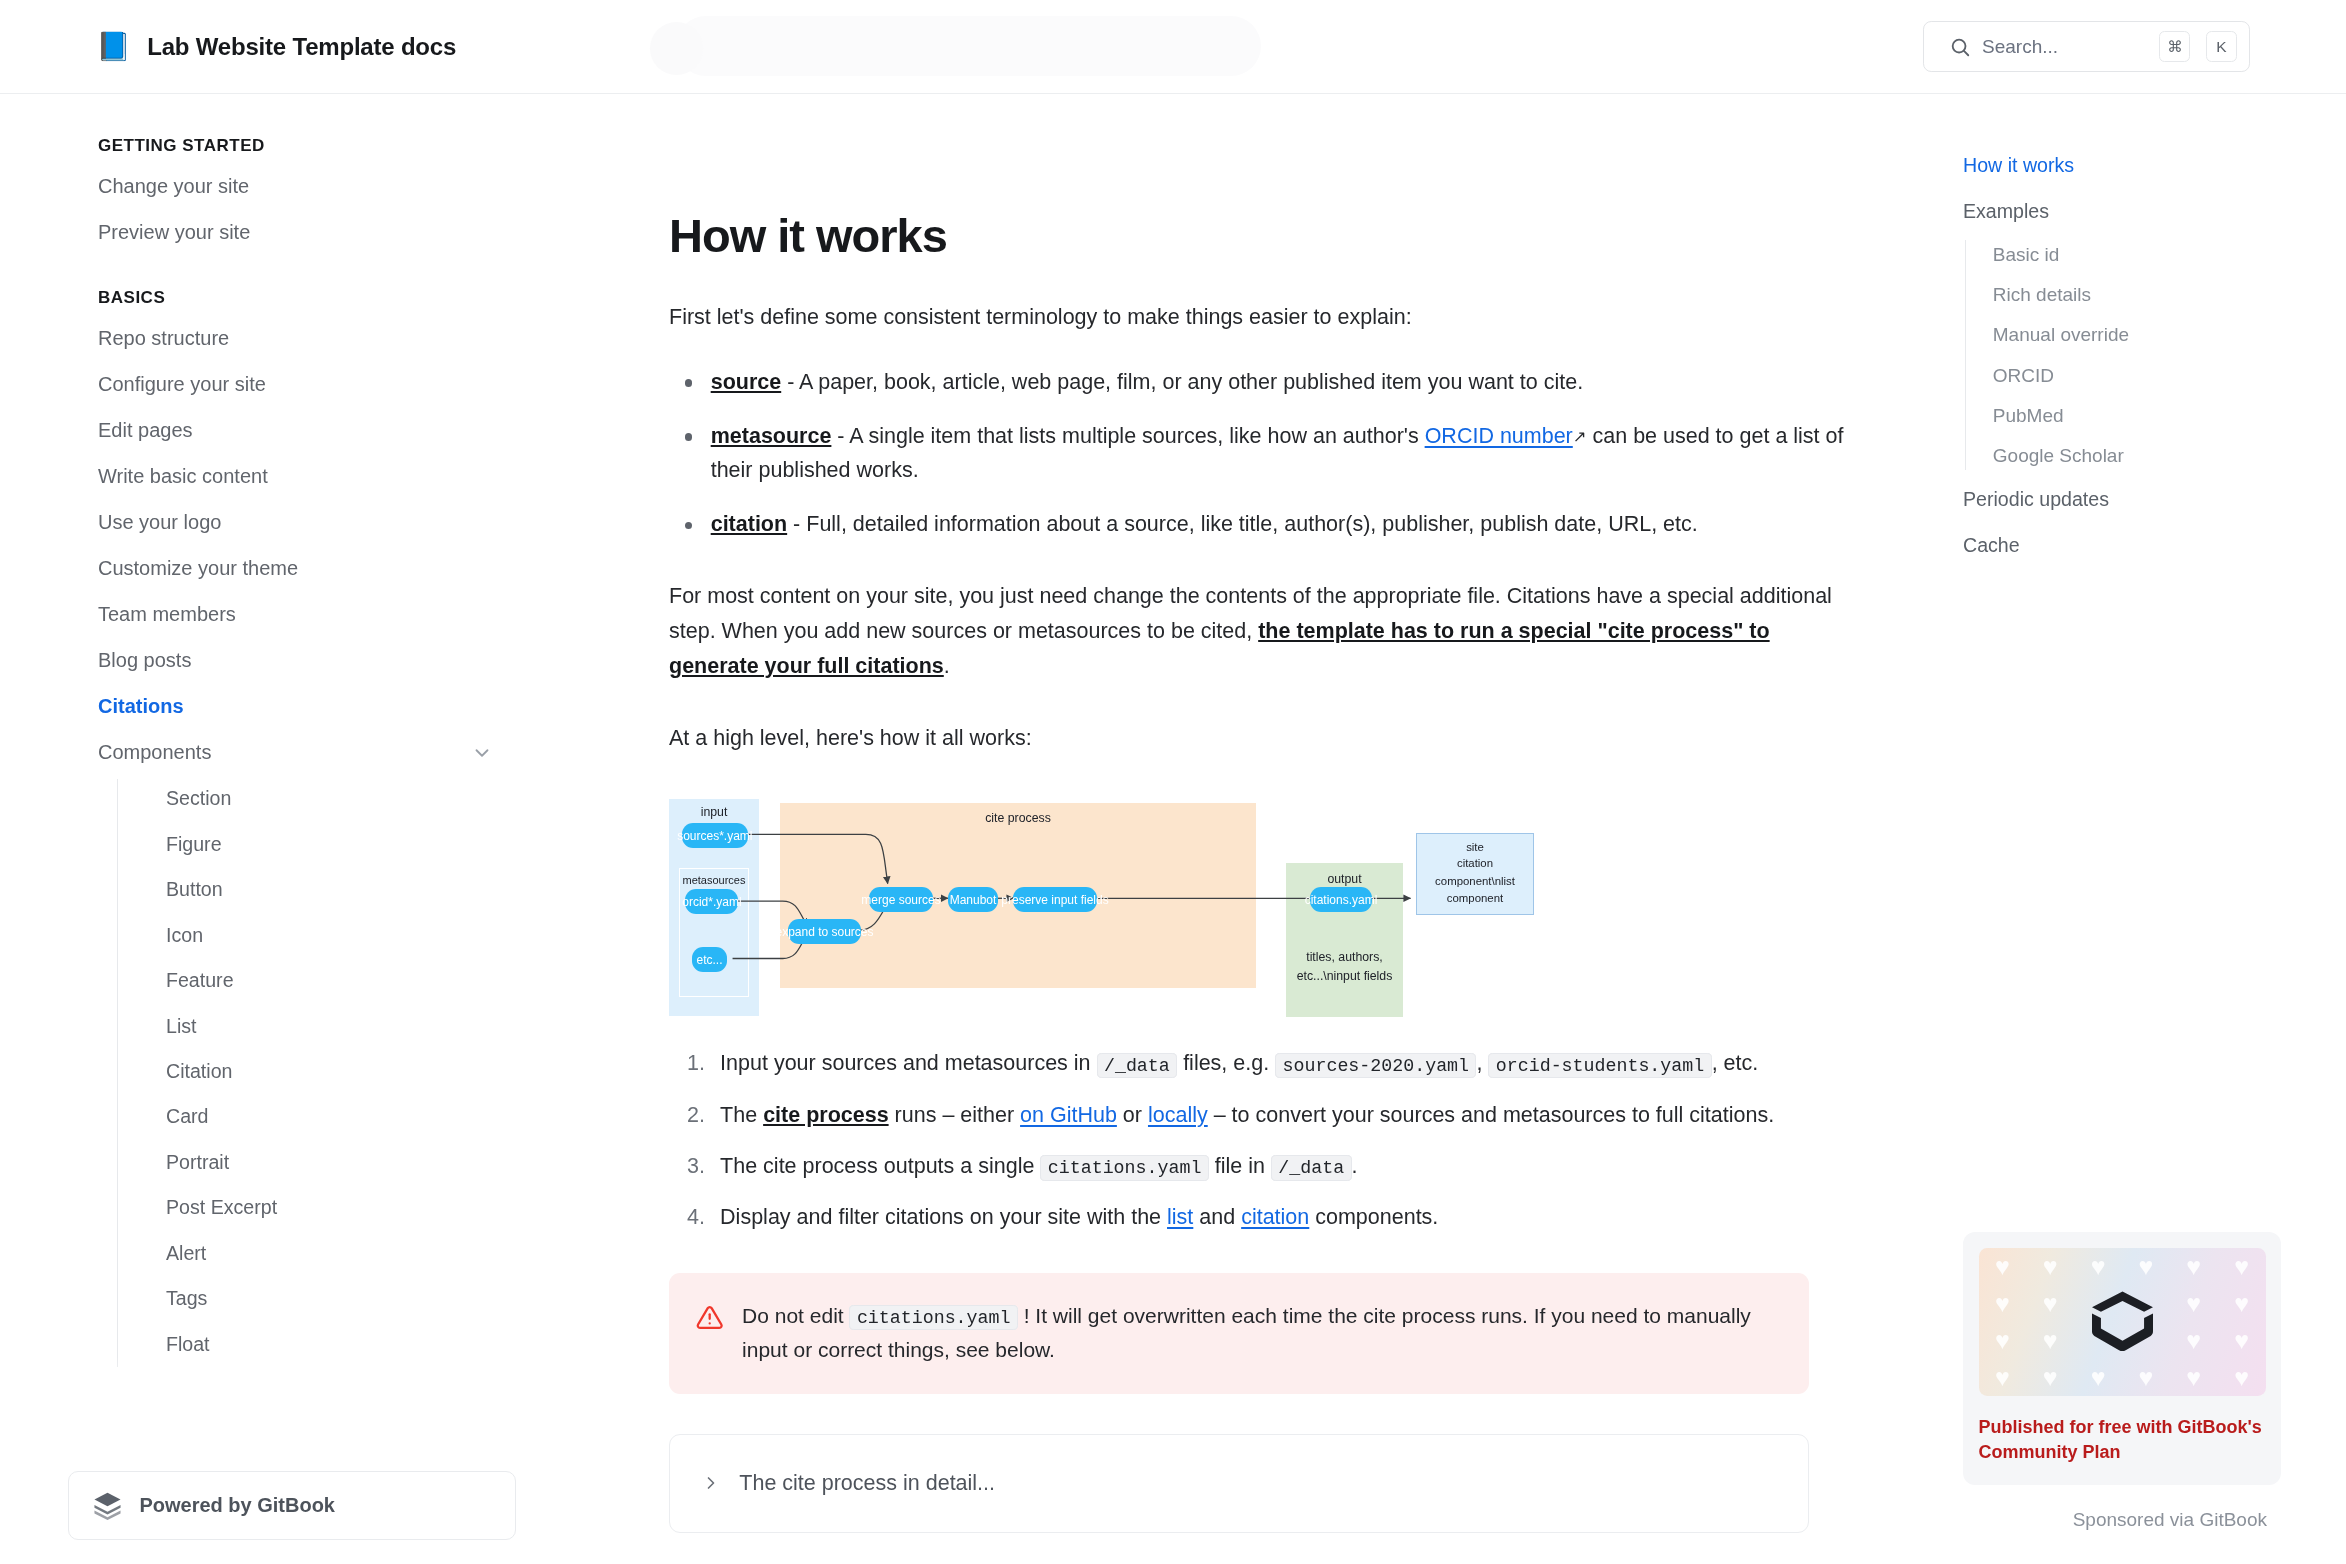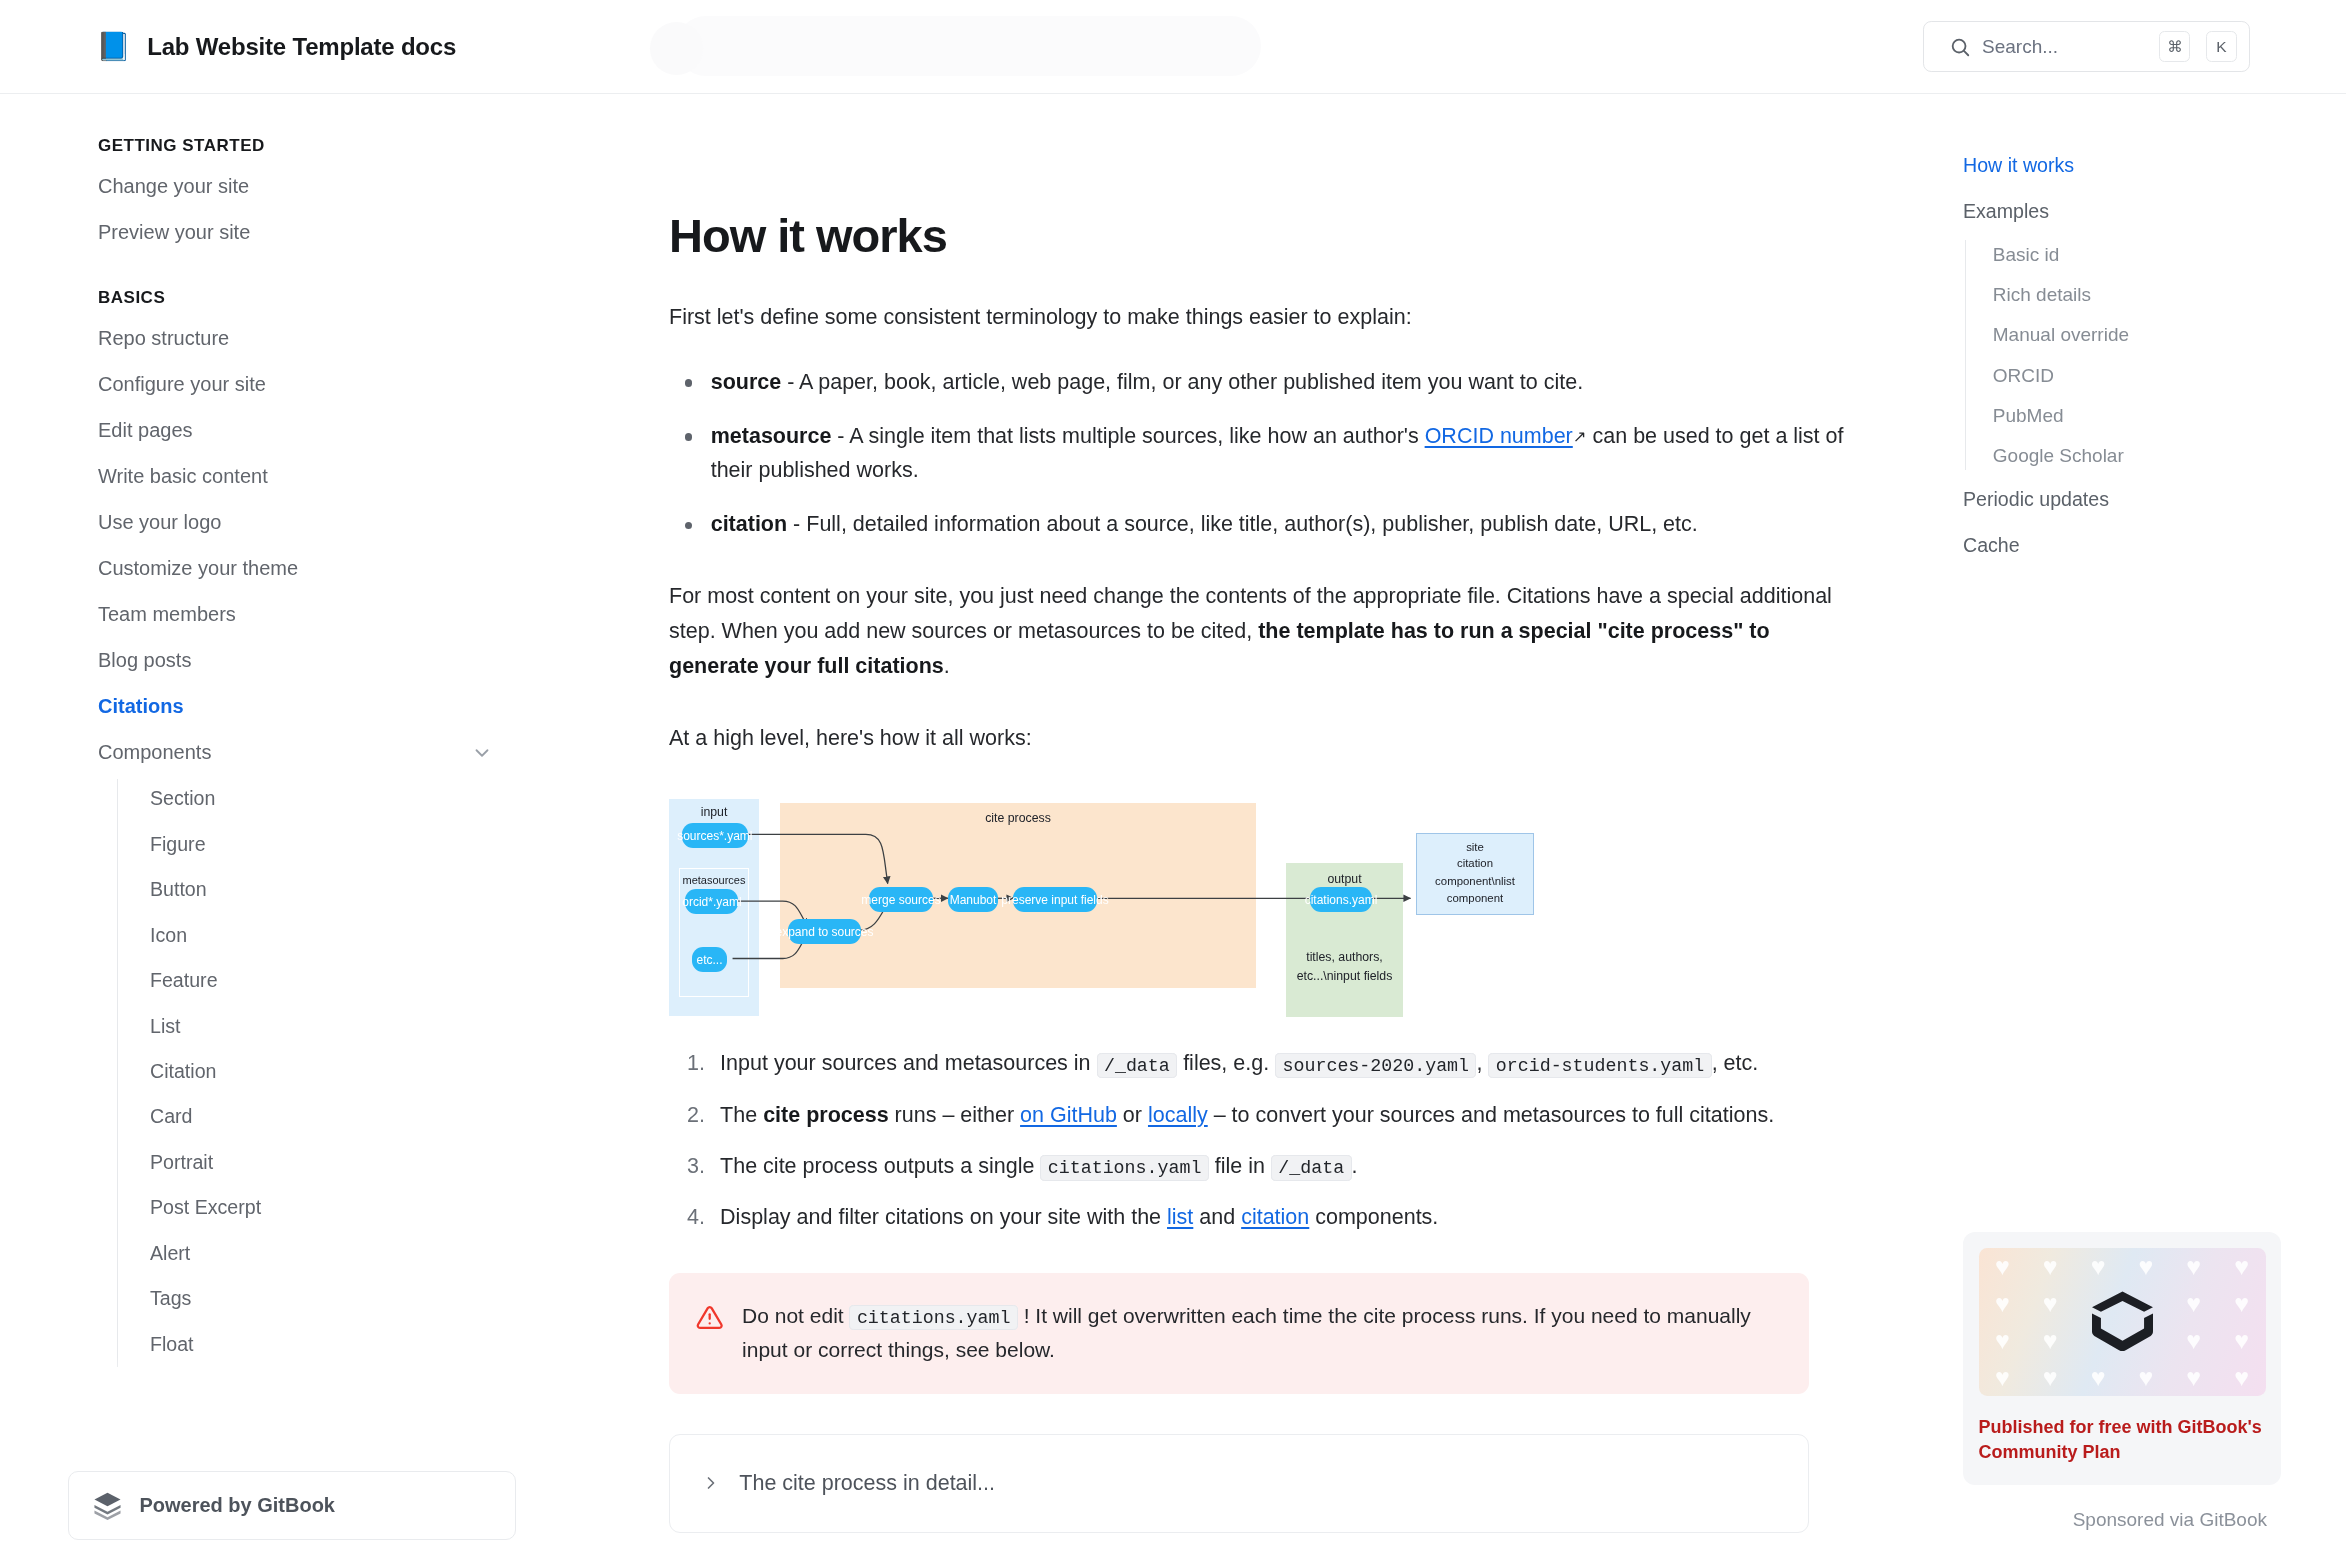--- a/index.html
+++ b/index.html
@@ -73,21 +73,21 @@
   .side-link.active { color: #1268e3; font-weight: 700; }
   .side-group + .side-group { margin-top: 33px; }
 
   .side-row-expand {
     display: flex; align-items: center; justify-content: space-between;
     padding-right: 55px;
   }
   .side-row-expand .side-link { flex: 1; }
   .chev-down { width: 22px; height: 22px; color: #9aa0a8; flex: 0 0 22px; }
 
-  .nested { position: relative; margin-left: 117px; padding-left: 0; }
+  .nested { position: relative; margin-left: 117px; padding-left: 16px; }
   .nested:before {
     content: ""; position: absolute; left: 0; top: 3.7px; bottom: 0;
     width: 0.9px; background: #e7e9ec;
   }
   .nested .side-link { padding-left: 33px; font-size: 19.6px; }
 
   .side-fade {
     position: absolute; left: 0; bottom: 107px; width: 548px; height: 101px;
     background: linear-gradient(to bottom, rgba(255,255,255,0) 0%, rgba(255,255,255,0.92) 55%, #fff 100%);
     pointer-events: none;
@@ -119,21 +119,21 @@
 
   ul.terms { margin: 30px 0 0 0; padding-left: 38px; list-style: none; }
   ul.terms li {
     position: relative; font-size: 21.5px; line-height: 1.62;
     color: #26282c; margin-bottom: 19px; padding-left: 3.7px;
   }
   ul.terms li:before {
     content: ""; position: absolute; left: -22px; top: 14.6px;
     width: 7.3px; height: 7.3px; border-radius: 50%; background: #5e636b;
   }
-  b { font-weight: 700; color: #17191c; }
+  b { font-weight: 700; color: #17191c; text-decoration: underline; }
 
   ol.steps { margin: 30px 0 0 0; padding-left: 42px; }
   ol.steps li {
     font-size: 21.5px; line-height: 1.62; color: #26282c;
     margin-bottom: 16.4px; padding-left: 9.1px;
   }
   ol.steps li::marker { color: #6b7078; }
 
   code {
     font-family: "Liberation Mono", "DejaVu Sans Mono", monospace;

